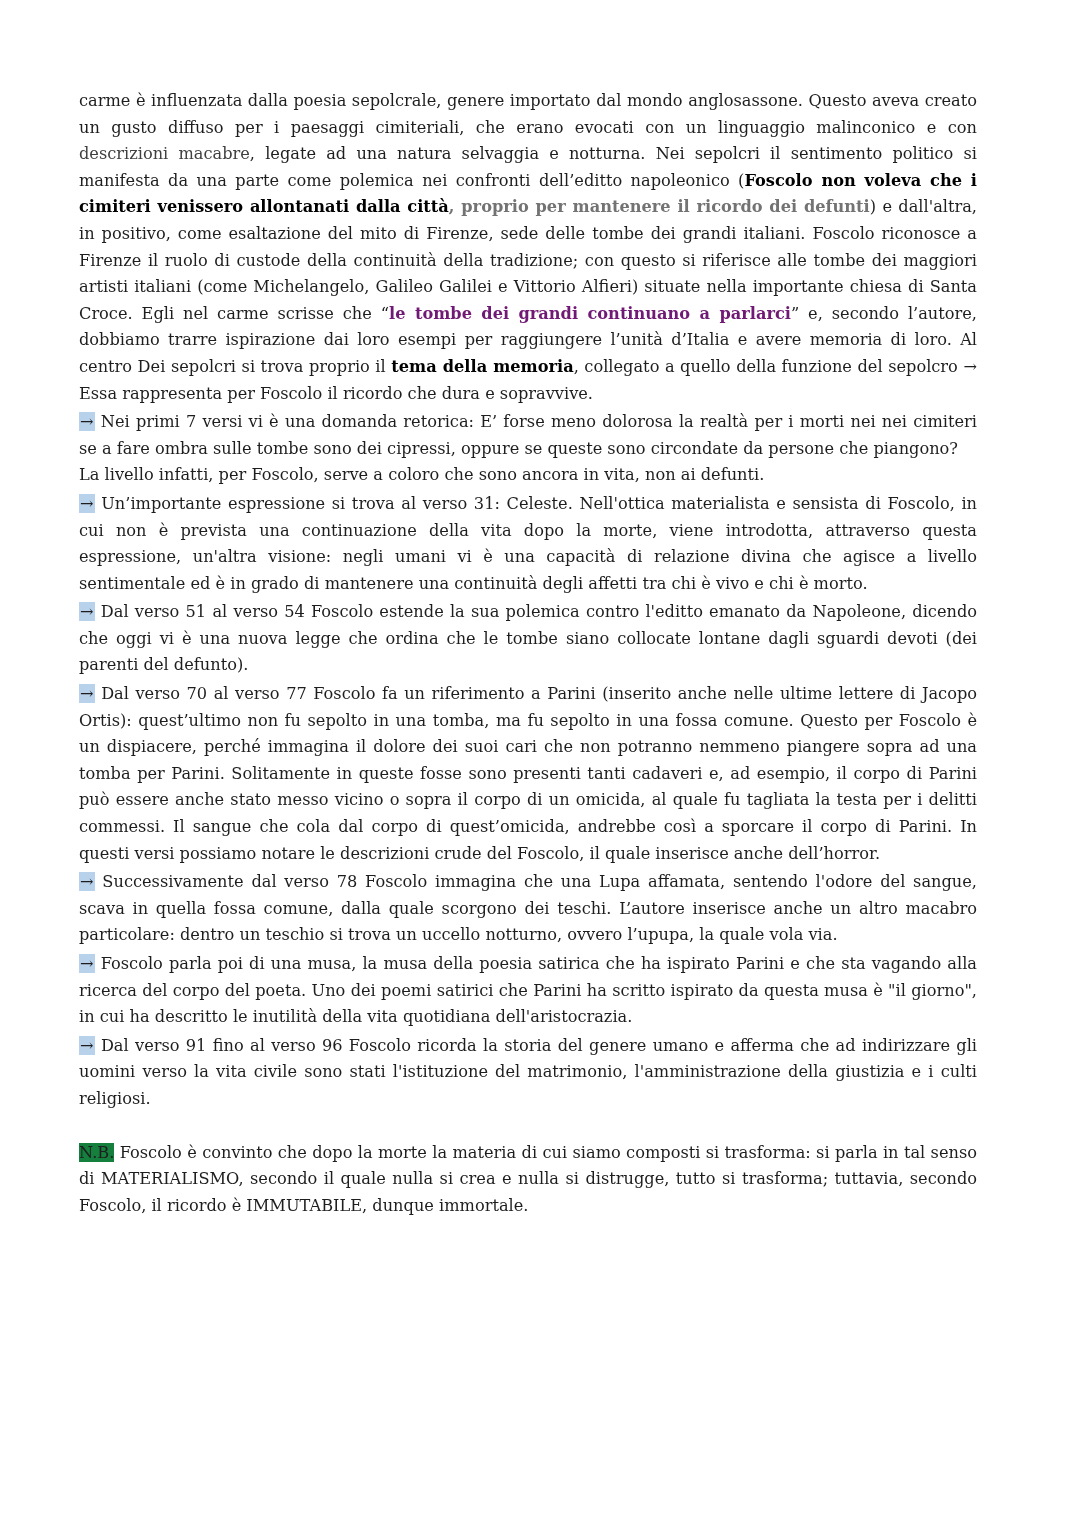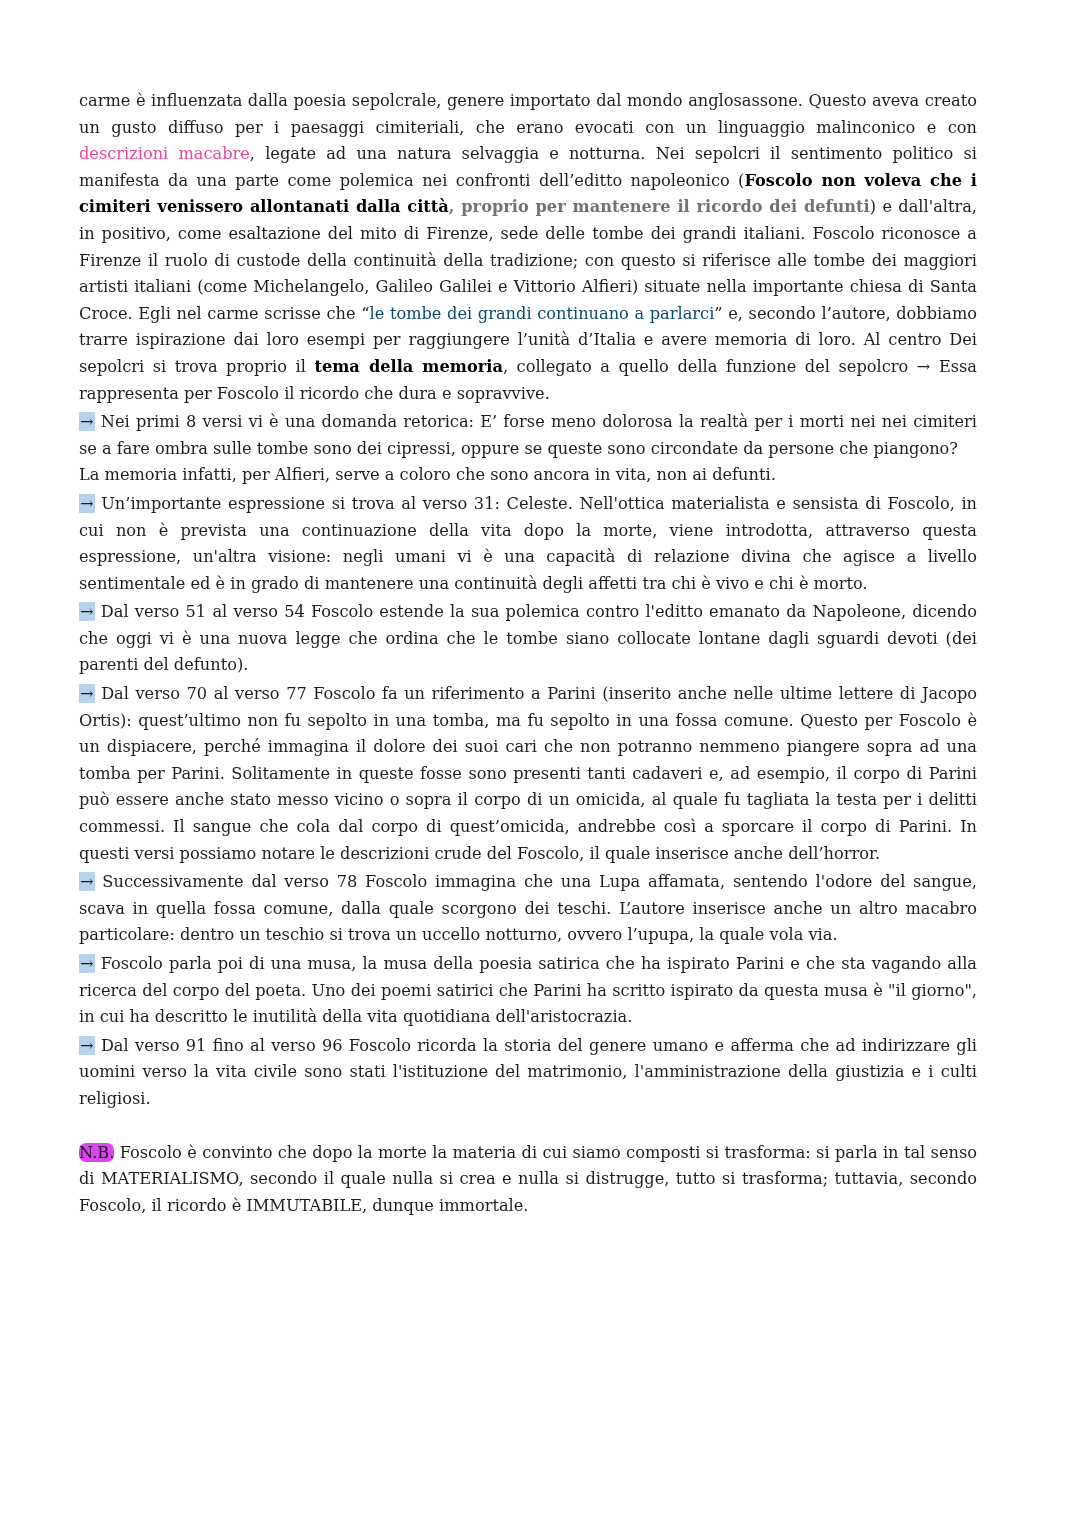--- a/index.html
+++ b/index.html
@@ -4,37 +4,37 @@
   <style>
     html, body { margin: 0; padding: 0; background: #ffffff; }
     body { width: 1080px; height: 1525px; position: relative; overflow: hidden; }
     .page {
       position: absolute; left: 79px; top: 88px; width: 898px;
       font-family: "DejaVu Serif", "Liberation Serif", serif;
       font-size: 16.2px; line-height: 26.6px; color: #1e1e1e;
     }
     .p { margin: 0; text-align: justify; }
     .p.gap { margin-top: 2px; }
-    .blue { color: #ec4899; }
-    .red { color: #0c4a6e; }
+    .blue { color: #404040; }
+    .red { color: #701a75; font-weight: bold; }
     .grey { color: #737373; font-weight: bold; }
     .bold { font-weight: bold; color: #000; }
     .ital { }
     .arrow-hl { background: #b8d2ec; padding: 0 1px; }
-    .nb-hl { background: #d946ef; border-radius: 7px; }
+    .nb-hl { background: #15803d; }
     .spacer { height: 27px; }
   </style>
 </head>
 <body>
 
 <div class="page">
 
   <p class="p"><span>carme è influenzata dalla poesia sepolcrale, genere importato dal mondo anglosassone. Questo aveva creato un gusto diffuso per i paesaggi cimiteriali, che erano evocati con un linguaggio malinconico e con </span><span class="blue">descrizioni macabre</span><span>, legate ad una natura selvaggia e notturna. Nei </span><span class="ital">sepolcri</span><span> il sentimento politico si manifesta da una parte come polemica nei confronti dell’editto napoleonico (</span><span class="bold">Foscolo non voleva che i cimiteri venissero allontanati dalla città</span><span class="grey">, proprio per mantenere il ricordo dei defunti</span><span>) e dall'altra, in positivo, come esaltazione del mito di Firenze, sede delle tombe dei grandi italiani. Foscolo riconosce a Firenze il ruolo di custode della continuità della tradizione; con questo si riferisce alle tombe dei maggiori artisti italiani (come Michelangelo, Galileo Galilei e Vittorio Alfieri) situate nella importante chiesa di Santa Croce. Egli nel carme scrisse che “</span><span class="red">le tombe dei grandi continuano a parlarci</span><span>” e, secondo l’autore, dobbiamo trarre ispirazione dai loro esempi per raggiungere l’unità d’Italia e avere memoria di loro. Al centro </span><span class="ital">Dei sepolcri</span><span> si trova proprio il </span><span class="bold">tema della memoria</span><span>, collegato a quello della funzione del sepolcro → Essa rappresenta per Foscolo il ricordo che dura e sopravvive.</span></p>
 
-  <p class="p gap"><span class="arrow-hl">→</span><span> Nei primi 8 versi vi è una domanda retorica: E’ forse meno dolorosa la realtà per i morti nei nei cimiteri  se a fare ombra sulle tombe sono dei cipressi, oppure se queste sono circondate da persone che piangono?</span><br><span>La memoria infatti, per Alfieri, serve a coloro che sono ancora in vita, non ai defunti.</span></p>
+  <p class="p gap"><span class="arrow-hl">→</span><span> Nei primi 7 versi vi è una domanda retorica: E’ forse meno dolorosa la realtà per i morti nei nei cimiteri  se a fare ombra sulle tombe sono dei cipressi, oppure se queste sono circondate da persone che piangono?</span><br><span>La livello infatti, per Foscolo, serve a coloro che sono ancora in vita, non ai defunti.</span></p>
 
   <p class="p gap"><span class="arrow-hl">→</span><span> Un’importante espressione si trova al verso 31: </span><span class="ital">Celeste</span><span>. Nell'ottica materialista e sensista di Foscolo, in cui non è prevista una continuazione della vita dopo la morte, viene introdotta, attraverso questa espressione, un'altra visione: negli umani vi è una capacità di relazione divina che agisce a livello sentimentale ed è in grado di mantenere una continuità degli affetti tra chi è vivo e chi è morto.</span></p>
 
   <p class="p gap"><span class="arrow-hl">→</span><span> Dal verso 51 al verso 54 Foscolo estende la sua polemica contro l'editto emanato da Napoleone, dicendo che oggi vi è una nuova legge che ordina che le tombe siano collocate lontane dagli sguardi devoti (dei parenti del defunto).</span></p>
 
   <p class="p gap"><span class="arrow-hl">→</span><span> Dal verso 70 al verso 77 Foscolo fa un riferimento a Parini (inserito anche nelle ultime lettere di Jacopo Ortis): quest’ultimo non fu sepolto in una tomba, ma fu sepolto in una fossa comune. Questo per Foscolo è un dispiacere, perché immagina il dolore dei suoi cari che non potranno nemmeno piangere sopra ad una tomba per Parini. Solitamente in queste fosse sono presenti tanti cadaveri e, ad esempio, il corpo di Parini può essere anche stato messo vicino o sopra il corpo di un omicida, al quale fu tagliata la testa per i delitti commessi. Il sangue che cola dal corpo di quest’omicida, andrebbe così a sporcare il corpo di Parini. In questi versi possiamo notare le descrizioni crude del Foscolo, il quale inserisce anche dell’</span><span class="ital">horror</span><span>.</span></p>
 
   <p class="p gap"><span class="arrow-hl">→</span><span>  Successivamente dal verso 78 Foscolo immagina che una Lupa affamata, sentendo l'odore del sangue, scava in quella fossa comune, dalla quale scorgono dei teschi. L’autore inserisce anche un altro macabro particolare:  dentro un teschio si trova un uccello notturno, ovvero l’upupa, la quale vola via.</span></p>
 
   <p class="p gap"><span class="arrow-hl">→</span><span> Foscolo parla poi di una musa, la musa della poesia satirica che ha ispirato Parini e che sta vagando alla ricerca del corpo del poeta. Uno dei poemi satirici che Parini ha scritto ispirato da questa musa è "il giorno", in cui ha descritto le inutilità della vita quotidiana dell'aristocrazia.</span></p>

